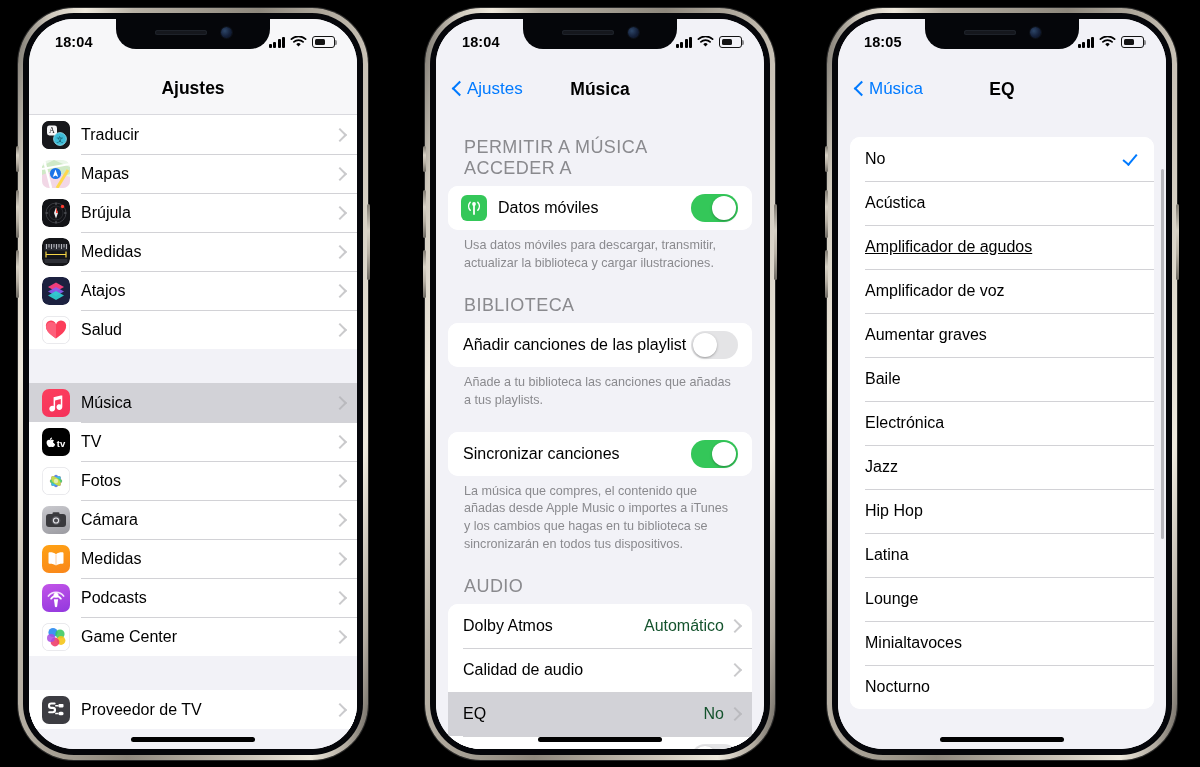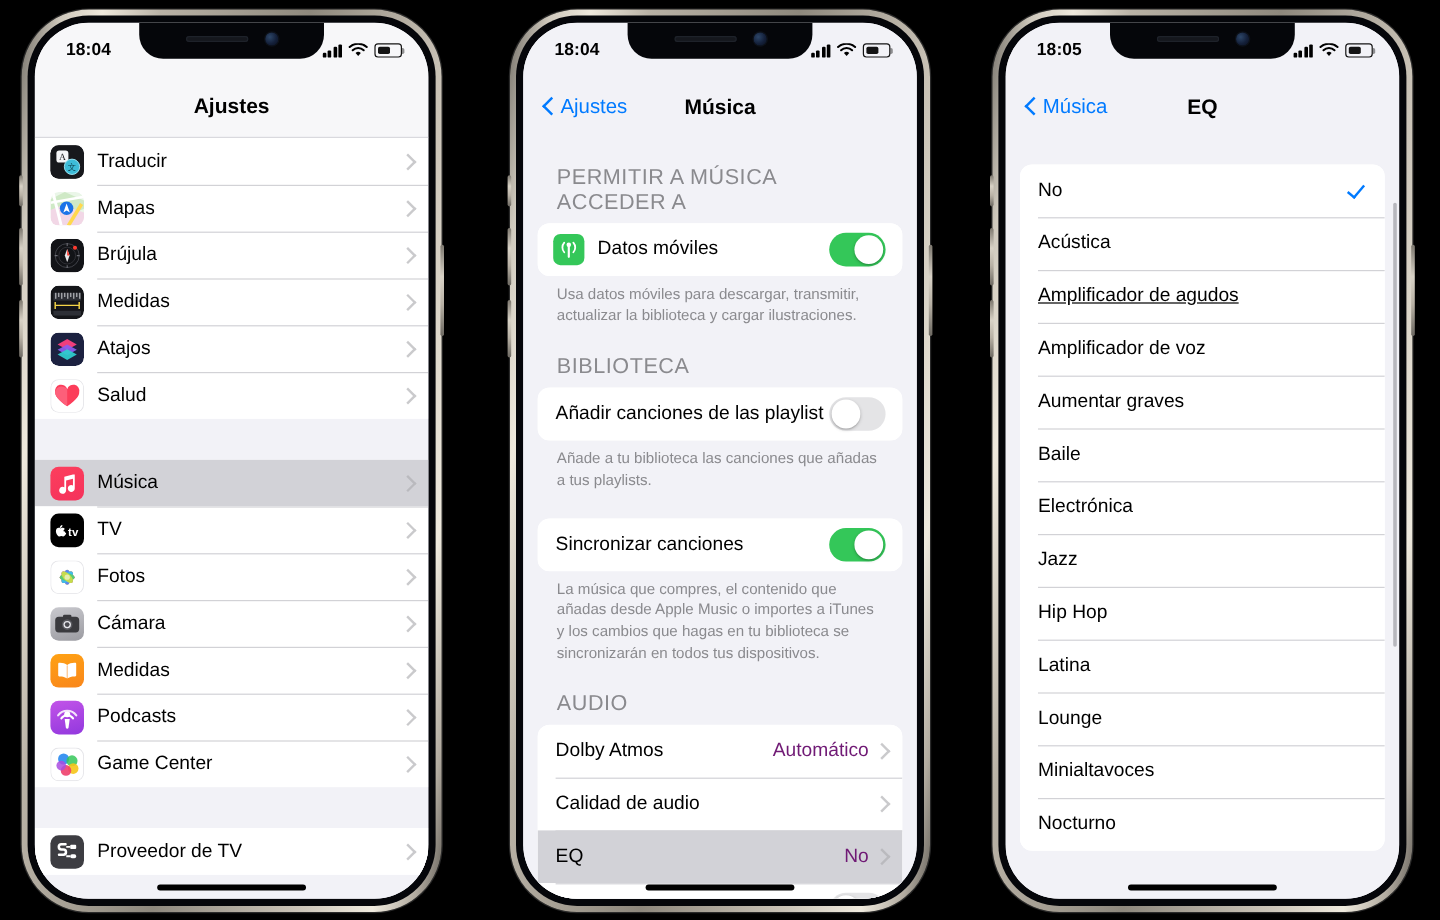--- a/index.html
+++ b/index.html
@@ -132,21 +132,21 @@
     background: #fff;
   }
   .row.tall { min-height: 44px; }
   .row.selected { background: #d2d2d7; }
   .row + .row::before {
     content: ""; position: absolute; left: 52px; right: 0; top: 0;
     height: .5px; background: #d2d2d6;
   }
   .row.noicon + .row.noicon::before { left: 15px; }
   .row-label { font-size: 16px; color: #000; flex: 1; }
-  .row-value { font-size: 16px; color: #701a75; margin-right: 6px; }
+  .row-value { font-size: 16px; color: #14532d; margin-right: 6px; }
   .chev {
     width: 8px; height: 13px; position: relative; flex: none; opacity: .65;
   }
   .chev::before {
     content:""; position:absolute; left: 0; top: 1.5px;
     width: 8px; height: 8px; border-right: 2px solid #aeaeb2; border-top: 2px solid #aeaeb2;
     transform: rotate(45deg);
   }
   .check {
     width: 16px; height: 16px; position: relative; flex: none;

